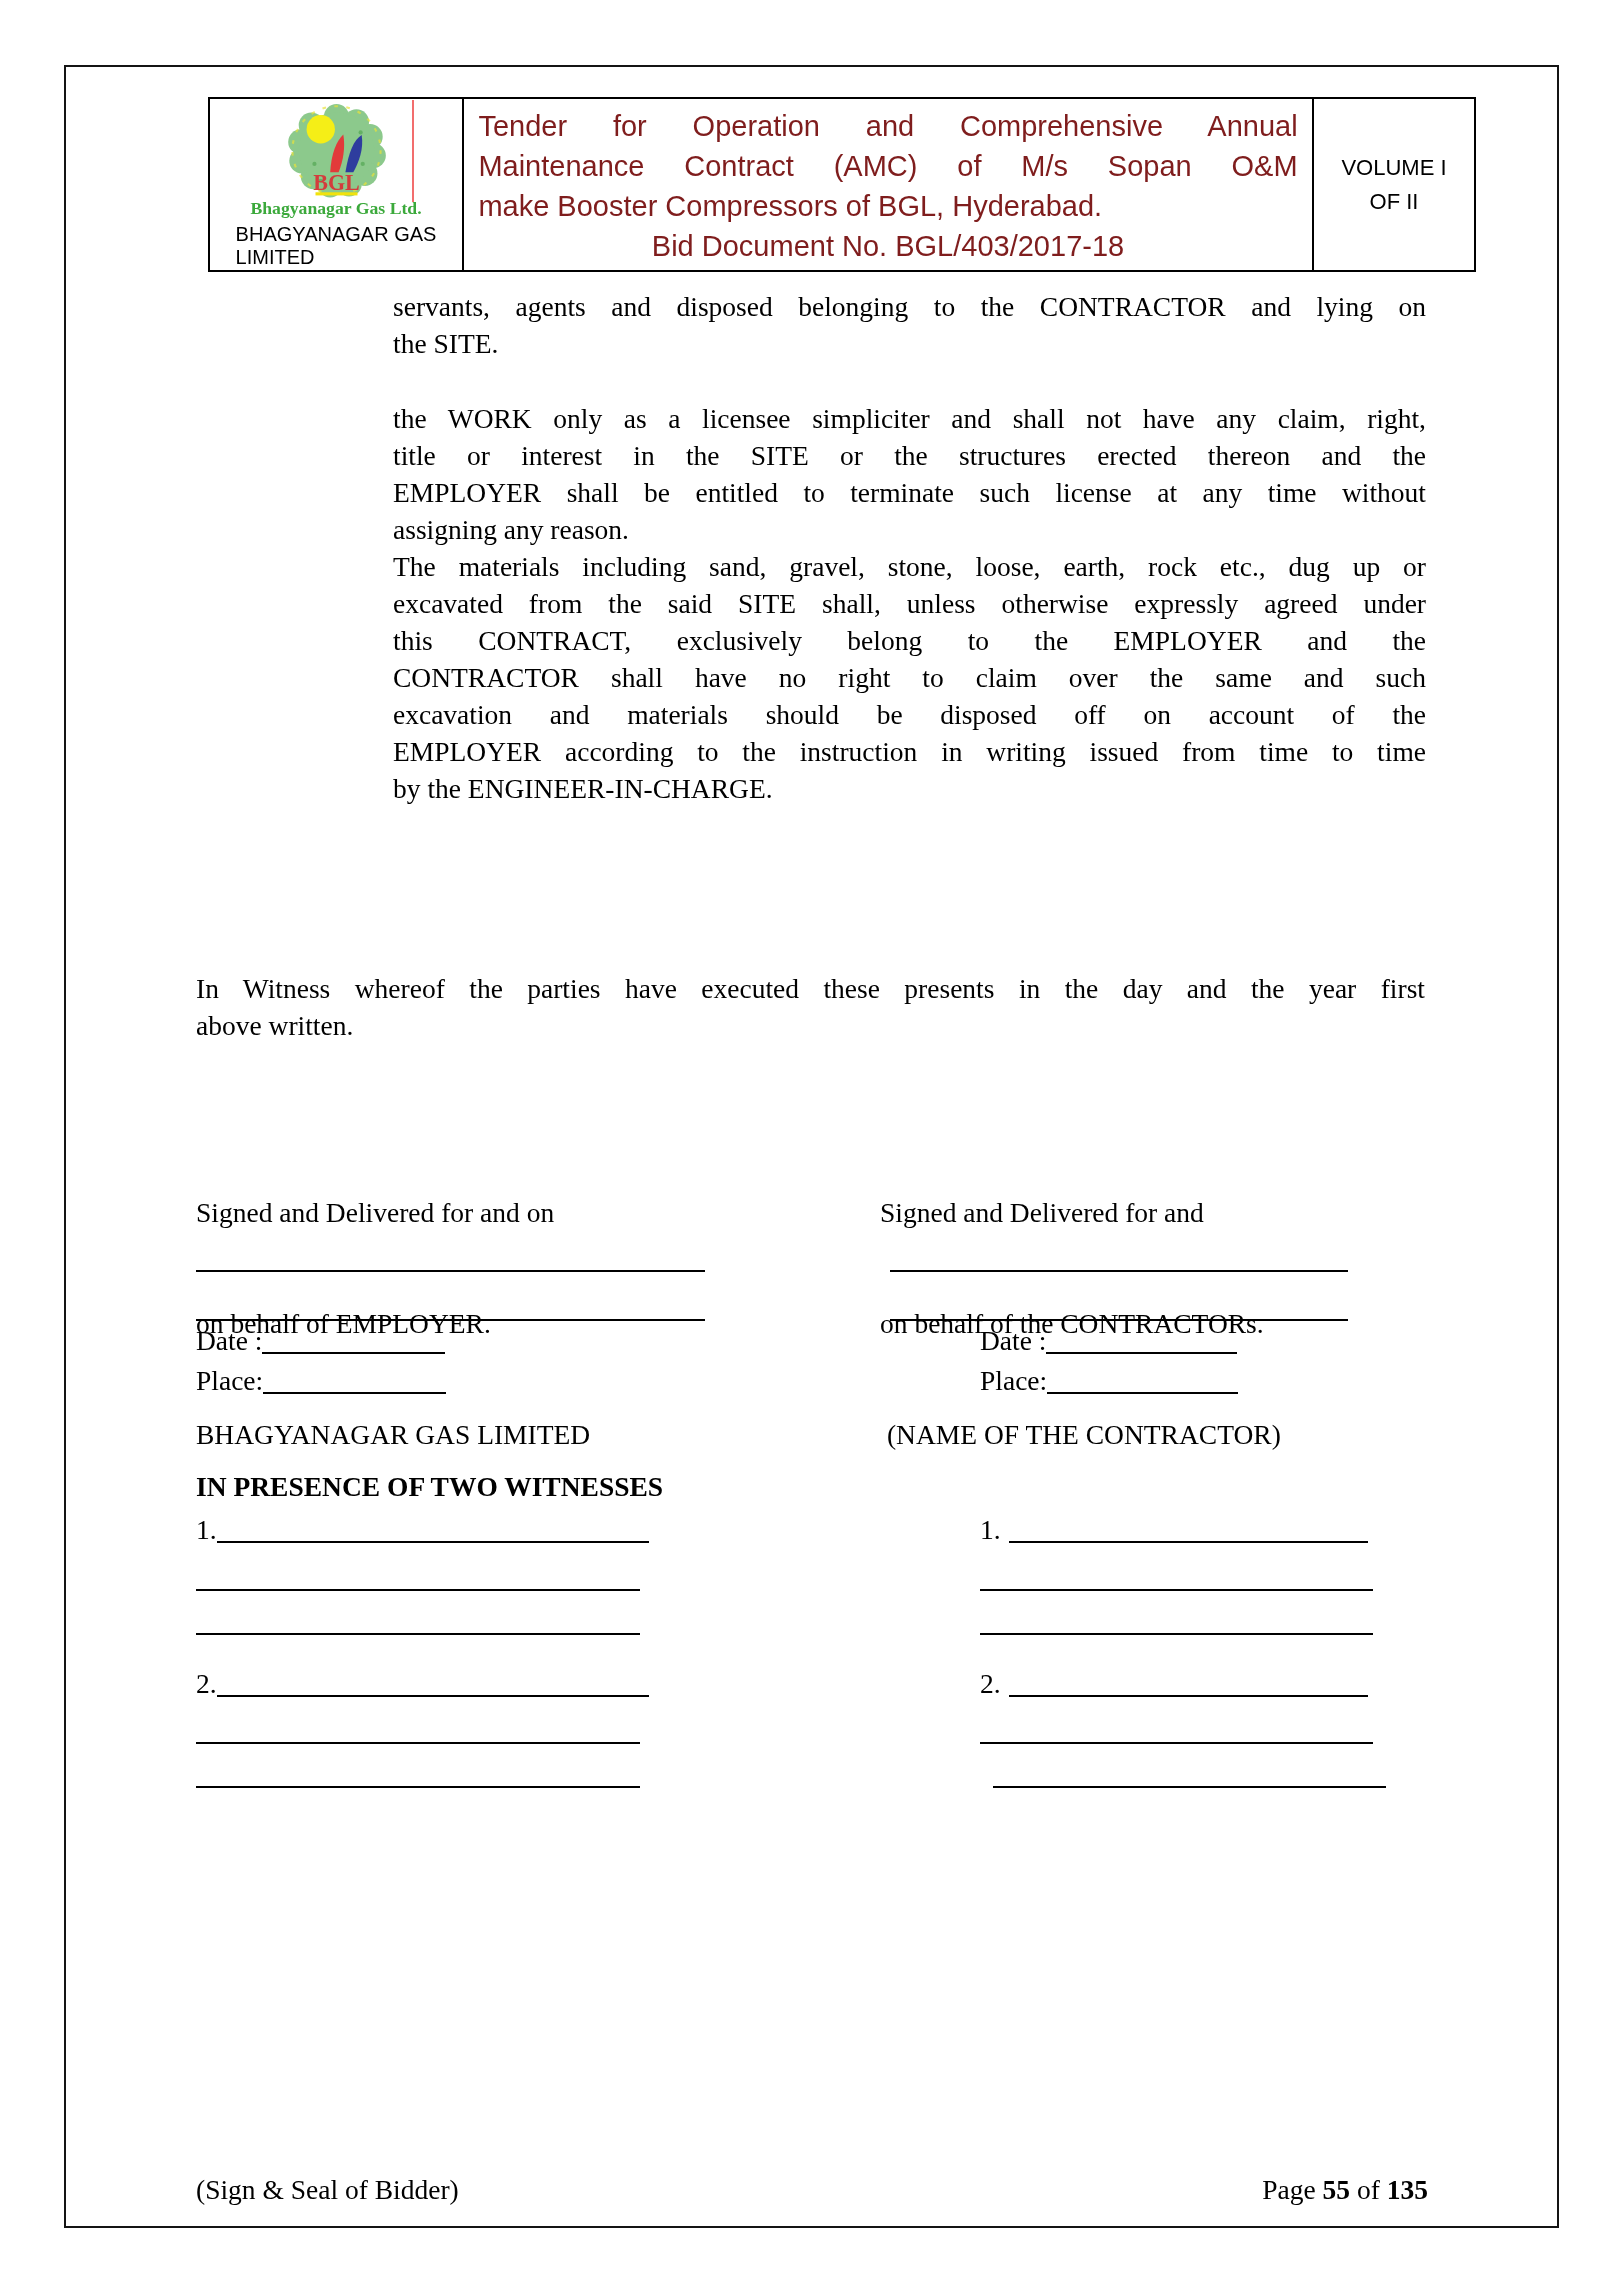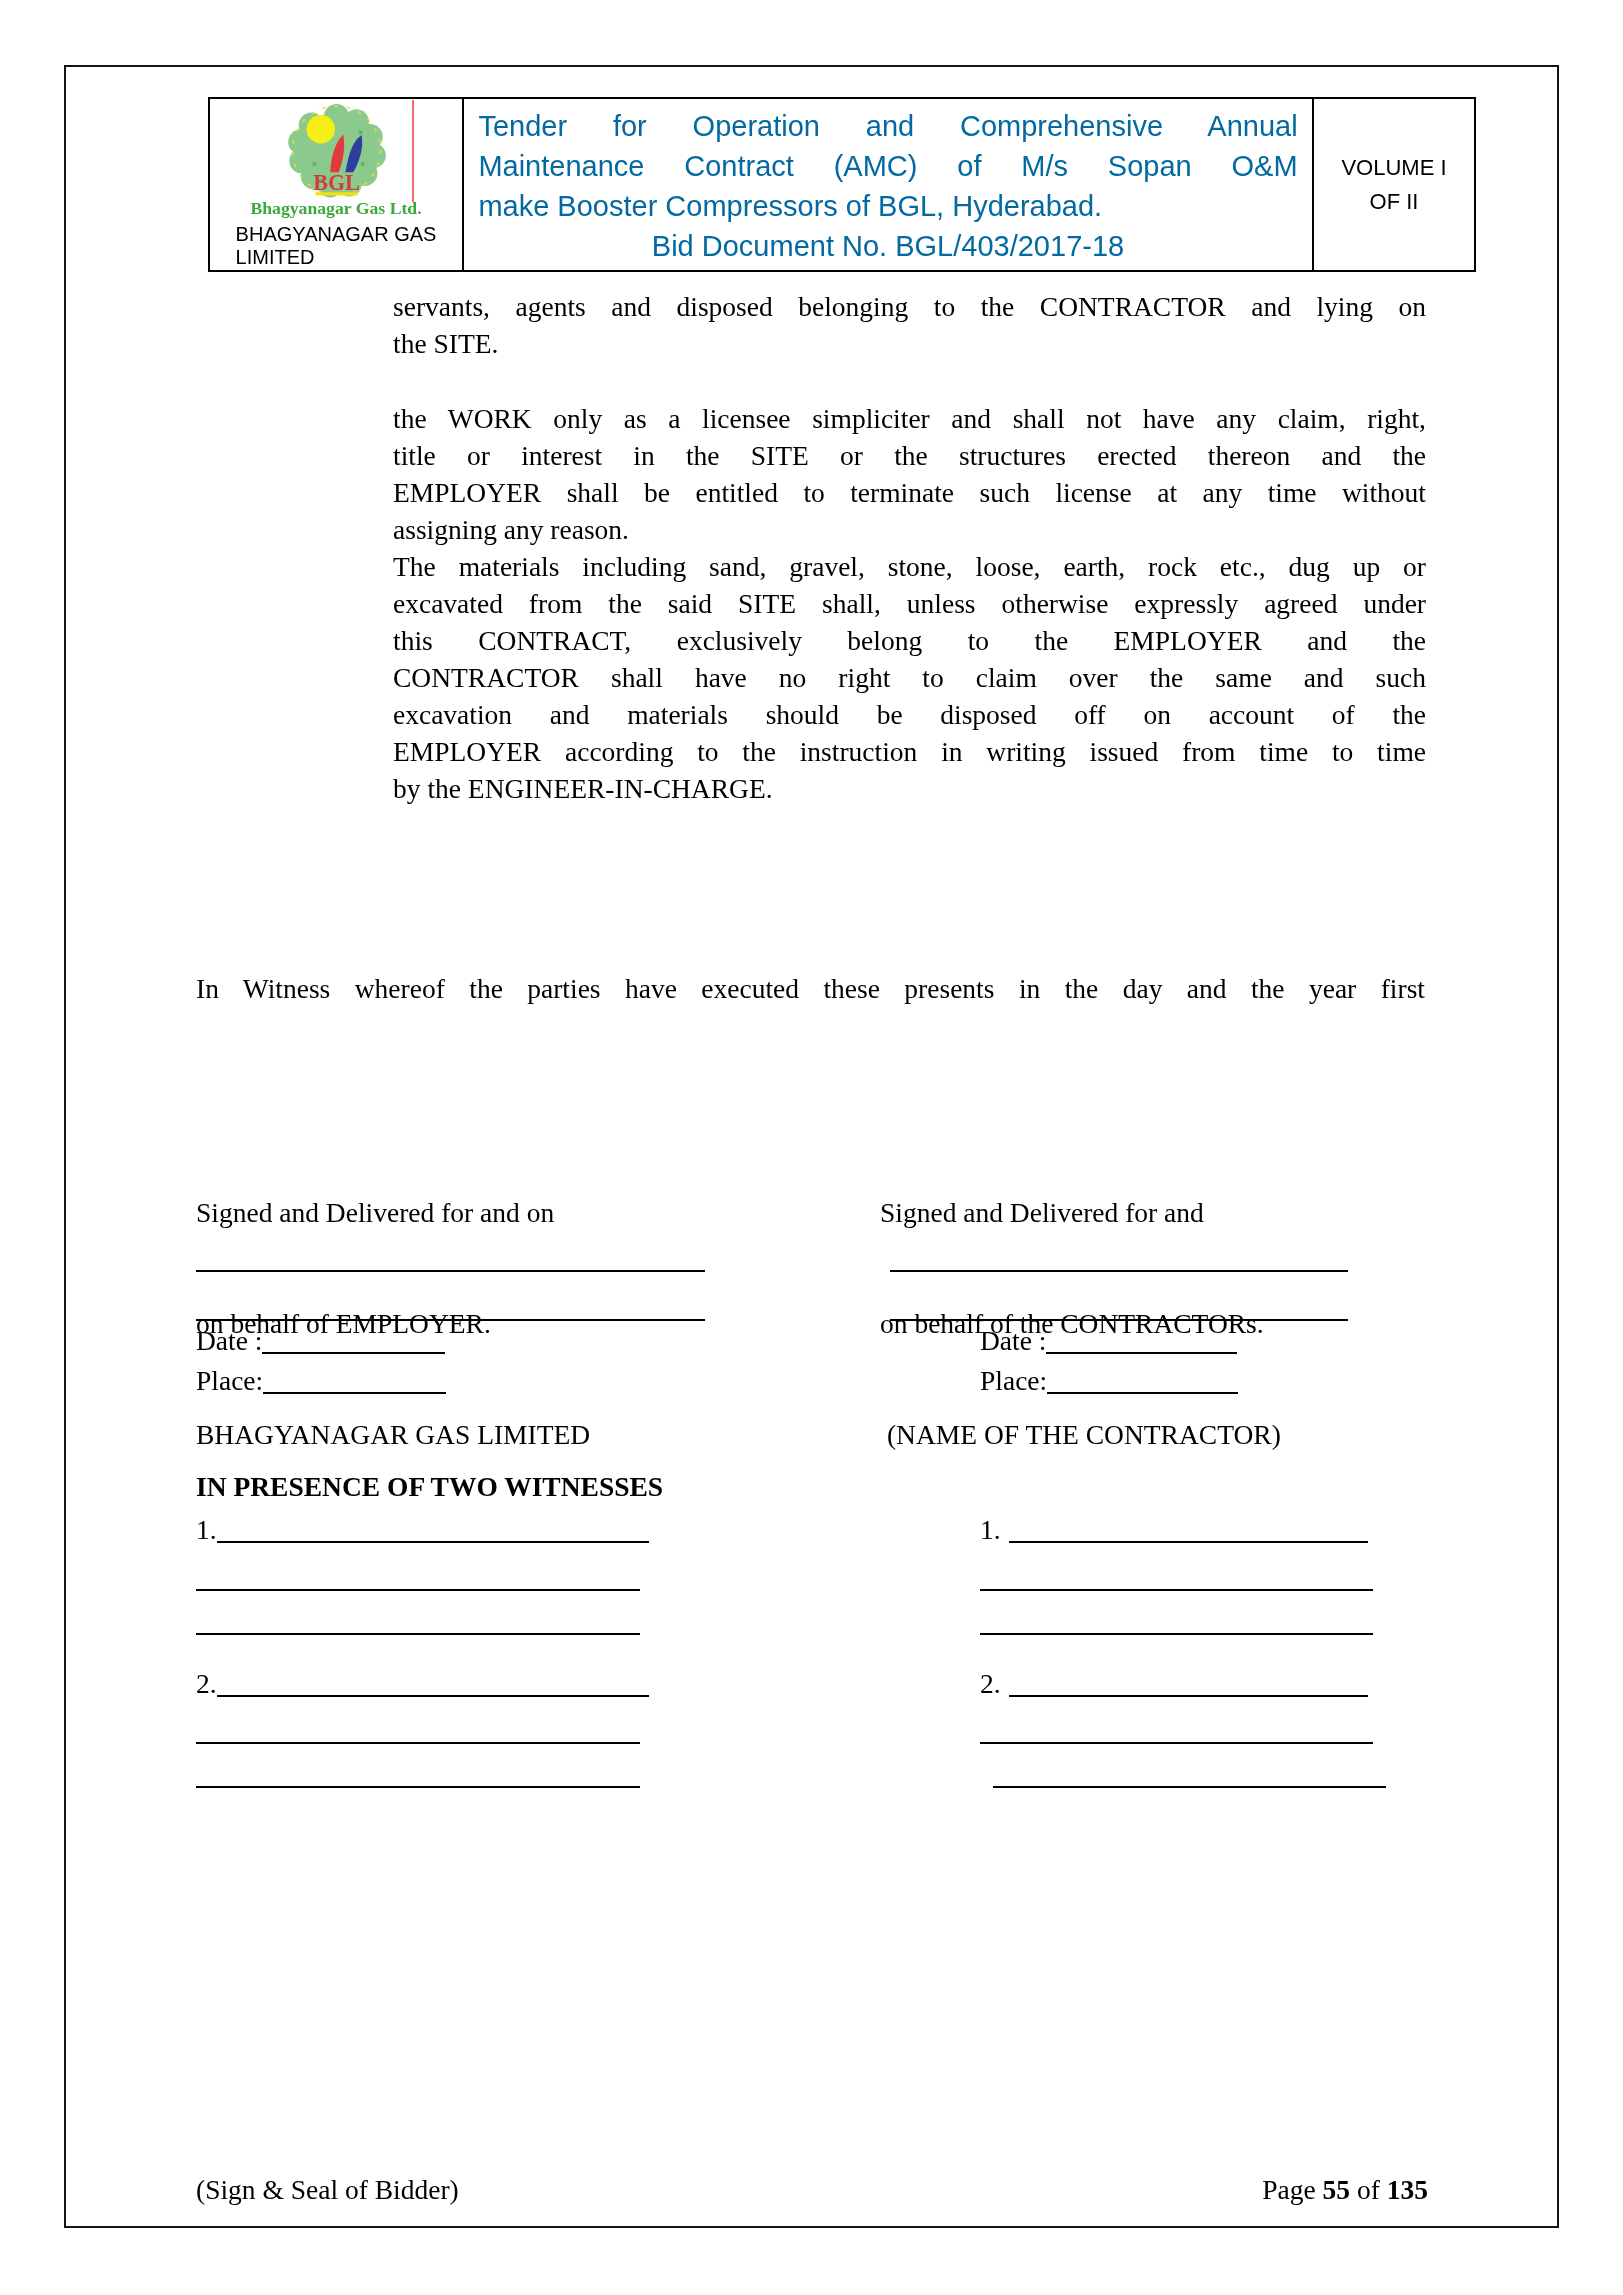--- a/index.html
+++ b/index.html
@@ -7,21 +7,21 @@
         font-family:"Liberation Serif",serif;color:#000;}
   .frame{position:absolute;left:64px;top:65px;width:1495px;height:2163px;
          border:2px solid #141414;box-sizing:border-box;}
 
   
   .hdr-table{position:absolute;left:208px;top:97px;width:1268px;height:175px;
              border:2px solid #000;box-sizing:border-box;display:flex;background:#fff;}
   .cell-logo{width:254px;border-right:2px solid #000;box-sizing:border-box;
              display:flex;flex-direction:column;align-items:center;padding-top:2.6px;}
   .cell-title{flex:1;box-sizing:border-box;padding:6.5px 14.4px 0 14.4px;
-              font-family:"Liberation Sans",sans-serif;font-size:29px;line-height:40px;color:#0369a1;}
+              font-family:"Liberation Sans",sans-serif;font-size:29px;line-height:40px;color:#7f1d1d;}
   .cell-volume{width:162px;border-left:2px solid #000;box-sizing:border-box;
                display:flex;flex-direction:column;justify-content:center;align-items:center;
                font-family:"Liberation Sans",sans-serif;font-size:22px;line-height:34px;}
   .tline{width:100%;}
   .tline.j{text-align:justify;text-align-last:justify;}
   .tline.c{text-align:center;}
   .logo-caption{font-size:17.7px;color:#3ba93b;font-family:"Liberation Serif",serif;
                 font-weight:bold;margin-top:-1.3px;}
   .logo-company{font-family:"Liberation Sans",sans-serif;font-size:20px;line-height:23.6px;
                 color:#000;margin-top:3.9px;}
@@ -121,20 +121,21 @@
     <div class="bline j">excavated from the said SITE shall, unless otherwise expressly agreed under</div>
     <div class="bline j">this CONTRACT, exclusively belong to the EMPLOYER and the</div>
     <div class="bline j">CONTRACTOR shall have no right to claim over the same and such</div>
     <div class="bline j">excavation and materials should be disposed off on account of the</div>
     <div class="bline j">EMPLOYER according to the instruction in writing issued from time to time</div>
     <div class="bline">by the ENGINEER-IN-CHARGE.</div>
   </div>
 
   <div class="blk witpara">
     <div class="bline j">In Witness whereof the parties have executed these presents in the day and the year first</div>
+    <div class="bline">above written.</div>
   </div>
 
   <div class="sigcol sig-right">
     <div>Signed and Delivered for and</div>
     <div>on behalf of the CONTRACTORs.</div>
     <div> (NAME OF THE CONTRACTOR)</div>
   </div>
   <div class="sigcol sig-left">
     <div>Signed and Delivered for and on</div>
     <div>on behalf of EMPLOYER.</div>

